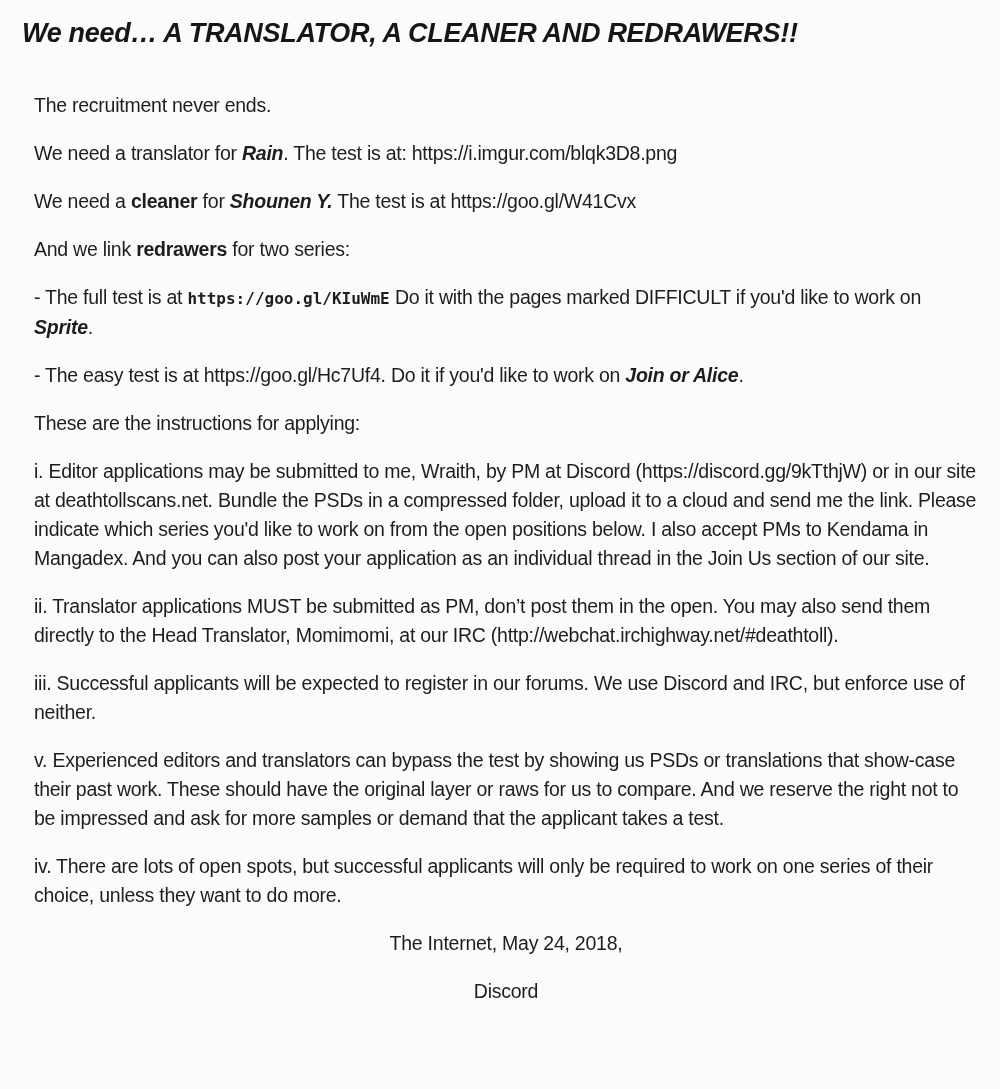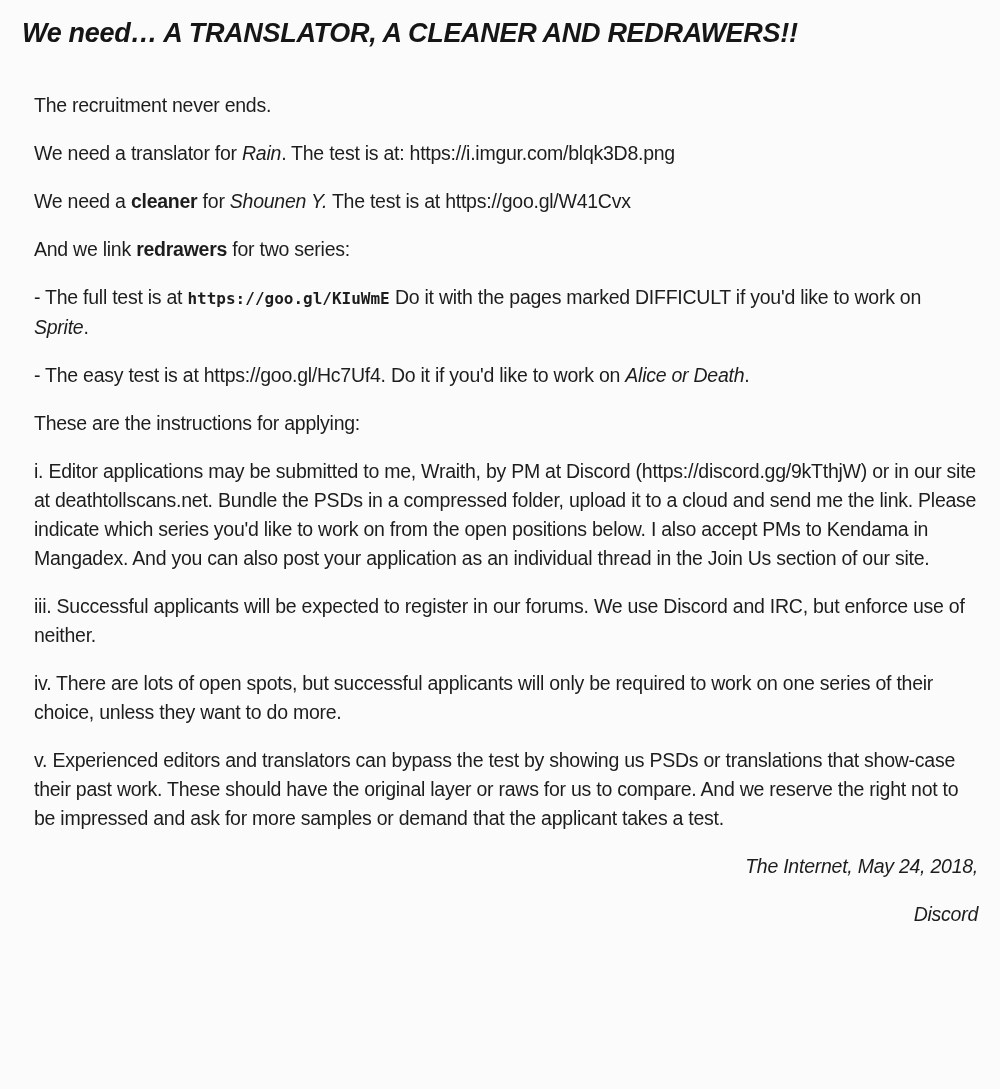--- a/index.html
+++ b/index.html
@@ -23,28 +23,28 @@
     margin: 10px 0 42px 0;
     color: #161616;
   }
   p.para {
     font-size: 19.5px;
     line-height: 29px;
     letter-spacing: -0.25px;
     margin: 0 0 19px 12px;
   }
   .b  { font-weight: 700; }
-  .bi { font-weight: 400; font-style: italic; }
+  .bi { font-weight: 700; font-style: italic; }
   .mono {
     font-family: "DejaVu Sans Mono", "Liberation Mono", monospace;
     font-weight: 700;
     font-size: 16px;
     letter-spacing: 0;
   }
-  .sig { text-align: right; font-style: italic; }
+  .sig { text-align: center; }
   .sig-date { margin-top: 32px; margin-bottom: 0; }
   .sig-block { margin-top: 29px; margin-bottom: 0; }
   .sig-line { display: block; }
 </style>
 </head>
 <body>
 
 <div class="doc">
 
   <h1 class="title">We need…  A TRANSLATOR, A CLEANER AND REDRAWERS!!</h1>
@@ -52,32 +52,33 @@
   <p class="para"><span>The recruitment never ends.</span></p>
 
   <p class="para"><span>We need a translator for </span><span class="bi">Rain</span><span>. The test is at: https://i.imgur.com/blqk3D8.png</span></p>
 
   <p class="para"><span>We need a </span><span class="b">cleaner</span><span> for </span><span class="bi">Shounen Y.</span><span> The test is at https://goo.gl/W41Cvx</span></p>
 
   <p class="para"><span>And we link </span><span class="b">redrawers</span><span> for two series:</span></p>
 
   <p class="para"><span>- The full test is at </span><span class="mono">https://goo.gl/KIuWmE</span><span> Do it with the pages marked DIFFICULT if you'd like to work on </span><span class="bi">Sprite</span><span>.</span></p>
 
-  <p class="para"><span>- The easy test is at https://goo.gl/Hc7Uf4. Do it if you'd like to work on </span><span class="bi">Alice or Death</span><span>.</span></p>
+  <p class="para"><span>- The easy test is at https://goo.gl/Hc7Uf4. Do it if you'd like to work on </span><span class="bi">Join or Alice</span><span>.</span></p>
 
   <p class="para"><span>These are the instructions for applying:</span></p>
 
   <p class="para"><span>i. Editor applications may be submitted to me, Wraith, by PM at Discord (https://discord.gg/9kTthjW) or in our site at deathtollscans.net. Bundle the PSDs in a compressed folder, upload it to a cloud and send me the link. Please indicate which series you'd like to work on from the open positions below. I also accept PMs to Kendama in Mangadex. And you can also post your application as an individual thread in the Join Us section of our site.</span></p>
 
+  <p class="para"><span>ii. Translator applications MUST be submitted as PM, don’t post them in the open. You may also send them directly to the Head Translator, Momimomi, at our IRC (http://webchat.irchighway.net/#deathtoll).</span></p>
 
   <p class="para"><span>iii. Successful applicants will be expected to register in our forums. We use Discord and IRC, but enforce use of neither.</span></p>
 
+  <p class="para"><span>v. Experienced editors and translators can bypass the test by showing us PSDs or translations that show-case their past work. These should have the original layer or raws for us to compare. And we reserve the right not to be impressed and ask for more samples or demand that the applicant takes a test.</span></p>
+
   <p class="para"><span>iv. There are lots of open spots, but successful applicants will only be required to work on one series of their choice, unless they want to do more.</span></p>
-
-  <p class="para"><span>v. Experienced editors and translators can bypass the test by showing us PSDs or translations that show-case their past work. These should have the original layer or raws for us to compare. And we reserve the right not to be impressed and ask for more samples or demand that the applicant takes a test.</span></p>
 
   <p class="para sig sig-date"><span>The Internet, May 24, 2018,</span></p>
 
   <p class="para sig sig-block">
       <span class="sig-line">Discord</span>
     </p>
 
 </div>
 
 </body></html>

